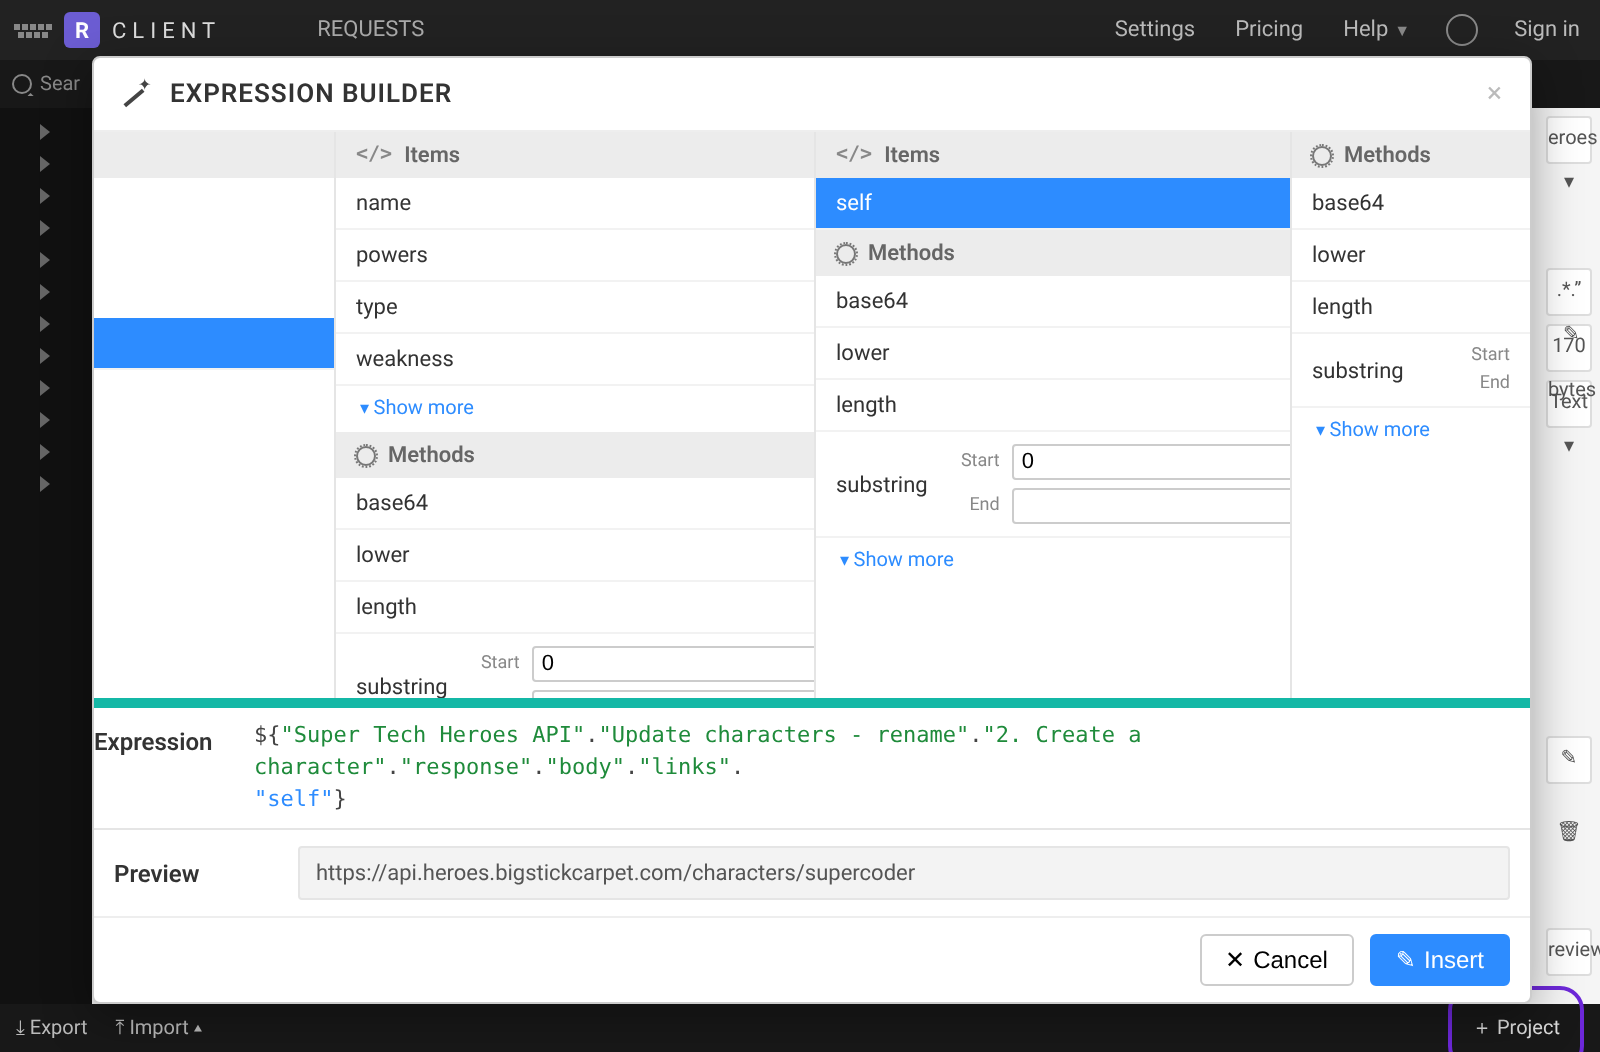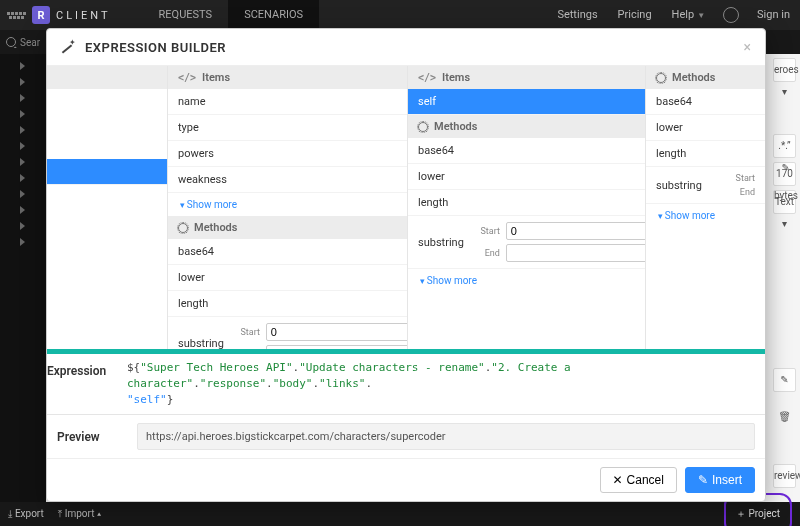--- a/index.html
+++ b/index.html
@@ -59,21 +59,21 @@
   .subsrow .pair{flex:1;display:flex;flex-direction:column;gap:4px}
   .subsrow .pairline{display:flex;align-items:center;gap:6px}
   .subsrow .plabel{font-size:9px;color:#888;width:28px;text-align:right}
   .subsrow input{flex:1;min-width:0;border:1px solid #ccc;border-radius:2px;height:18px;padding:0 4px;font-size:11px}
   
   .expr-block{border-top:5px solid #14b8a6;padding:6px 0;display:flex;}
   .expr-block .lab{width:80px;font-size:12px;font-weight:600;padding-top:4px}
   .expr-code{flex:1;font-family:Menlo,Consolas,monospace;font-size:11px;line-height:16px;color:#444}
   .tok-str{color:#1f8b3b}
   .tok-sel{color:#2d8cff}
-  .preview-block{border-top:1px solid #e5e5e5;padding:8px 10px;display:flex;align-items:center}
+  .preview-block{border-top:1px solid #e5e5e5;padding:8px 10px;display:flex;gap:12px;align-items:center}
   .preview-block .lab{width:80px;font-size:12px;font-weight:600}
   .preview-box{flex:1;background:#f3f3f3;border:1px solid #e5e5e5;border-radius:2px;padding:6px 8px;font-size:11px;color:#555}
   
   .modal-ft{display:flex;justify-content:flex-end;gap:8px;padding:8px 10px;border-top:1px solid #eee}
   .btn{border:1px solid #ccc;background:#fff;border-radius:3px;padding:5px 12px;font-size:12px;line-height:14px;display:inline-flex;align-items:center;gap:4px}
   .btn.primary{background:#2d8cff;border-color:#2d8cff;color:#fff}
   *{box-sizing:border-box}
   ::-webkit-scrollbar{width:0;height:0}
 </style>
 </head>
@@ -87,21 +87,20 @@
       <span></span>
       <span></span>
       <span></span>
       <span></span>
       <span></span>
       <span></span>
     </div>
   <div class="brand-badge">R</div>
   <div class="brand-text">CLIENT</div>
   <div class="nav-tab">REQUESTS</div>
-  <div class="nav-tab active">SCENARIOS</div>
   <div class="spacer"></div>
   <div class="right-link">Settings</div>
   <div class="right-link">Pricing</div>
   <div class="right-link"><span>Help</span><span class="chev">▼</span></div>
   <div class="chat-ico"></div>
   <div class="right-link">Sign in</div>
 </div>
 
 <div class="subbar">
   <div class="search-wrap">
@@ -159,22 +158,22 @@
       <div style="height:70px"></div>
       <div class="row selected">&nbsp;</div>
     </div>
 
     <div class="col c1">
       <div class="sect">
           <span class="sico">&lt;/&gt;</span>
           <span>Items</span>
         </div>
       <div class="row">name</div>
+      <div class="row">powers</div>
       <div class="row">type</div>
-      <div class="row">powers</div>
       <div class="row">weakness</div>
       <div class="show-more">Show more</div>
       <div class="sect">
           <span class="gear"></span>
           <span>Methods</span>
         </div>
       <div class="row">base64</div>
       <div class="row">lower</div>
       <div class="row">length</div>
       <div class="subsrow">

